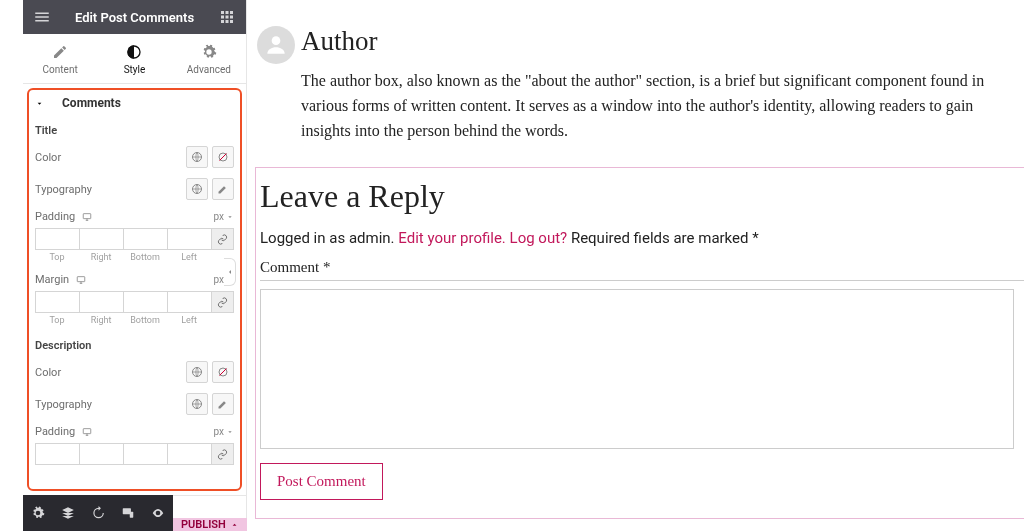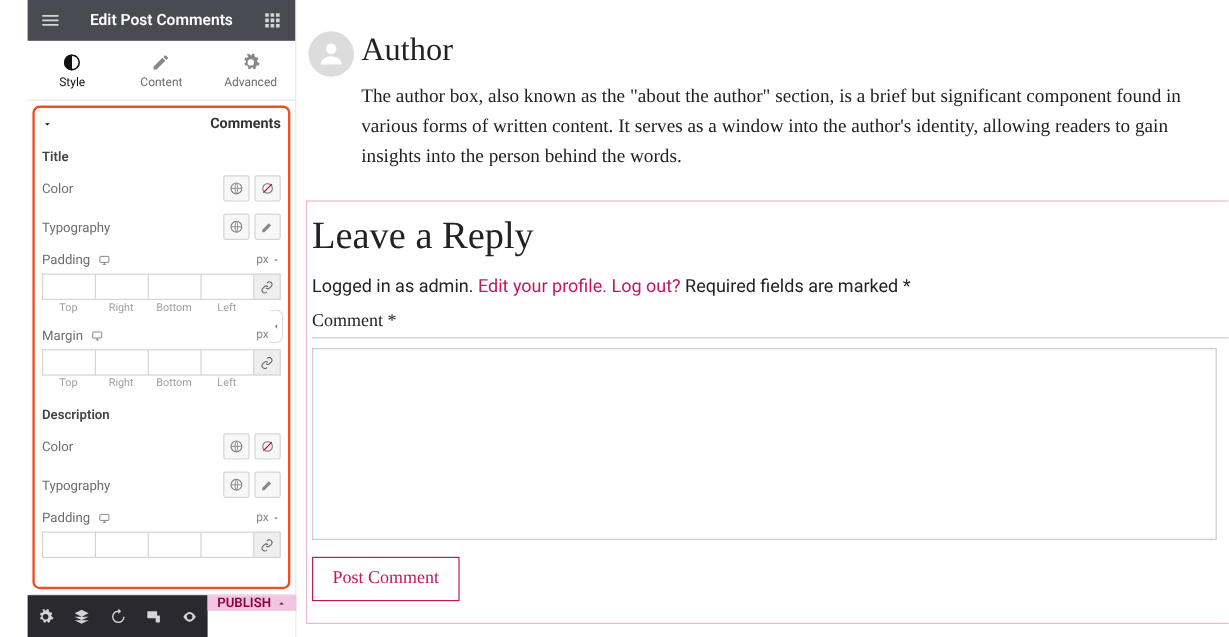--- a/index.html
+++ b/index.html
@@ -12,41 +12,41 @@
 
 .tab-row { display: flex; border-bottom: 1px solid #e6e6e6; }
 .tab { flex: 1; text-align: center; padding: 10px 0 8px; cursor: pointer; font-size: 10px; color: #6d6d6d; }
 .tab .ticon { display: block; margin: 0 auto 4px; width: 16px; height: 16px; }
 .tab.active { color: #111; }
 .tab.active .ticon svg { fill: #111; }
 
 .panel-scroll { flex: 1; overflow-y: auto; padding: 0 8px; position: relative; }
 .highlight-box { position: absolute; left: 4px; right: 4px; top: 4px; bottom: 4px; border: 2px solid #ef4f26; border-radius: 6px; pointer-events: none; }
 
-.section-head { display: flex; align-items: center; gap: 6px; font-weight: 700; font-size: 12px; padding: 12px 4px 6px; color: #333; cursor: pointer; justify-content: space-between; }
+.section-head { display: flex; align-items: center; gap: 18px; font-weight: 700; font-size: 12px; padding: 12px 4px 6px; color: #333; cursor: pointer; }
 .subhead { font-weight: 600; font-size: 11px; color: #444; padding: 8px 4px 4px; }
 
 .row { display: flex; align-items: center; justify-content: space-between; padding: 5px 4px; }
 .row .lbl { font-size: 11px; color: #6d6d6d; display: flex; align-items: center; gap: 6px; }
 .row .ctrls { display: flex; gap: 4px; }
 .sqbtn { width: 22px; height: 22px; border: 1px solid #d5d5d5; background: #f7f7f7; display: flex; align-items: center; justify-content: center; border-radius: 2px; cursor: pointer; }
 .sqbtn svg { width: 12px; height: 12px; fill: #888; }
 .sqbtn.nocolor svg { stroke: #c03; }
 .unitsel { font-size: 10px; color: #888; display: flex; align-items: center; gap: 2px; cursor: pointer; }
 
 .linked-inputs { display: flex; padding: 0 4px 2px; }
 .linked-inputs input { width: 25%; min-width: 0; height: 22px; border: 1px solid #d5d5d5; border-right: none; font-size: 11px; text-align: center; }
 .linked-inputs .linkbtn { width: 26px; height: 22px; border: 1px solid #d5d5d5; background: #eee; display: flex; align-items: center; justify-content: center; cursor: pointer; }
 .linked-inputs .linkbtn svg { width: 11px; height: 11px; fill: #666; }
 
 .sublabels { display: flex; padding: 0 4px 6px; }
 .sublabels span { width: 25%; font-size: 9px; color: #a0a0a0; text-align: center; }
 .sublabels .spacer { width: 26px; }
 
-.bottom-bar { height: 36px; background: #fff; display: flex; align-items: flex-start; border-top: 1px solid #e6e6e6; }
+.bottom-bar { height: 36px; background: #fff; display: flex; align-items: flex-end; border-top: 1px solid #e6e6e6; }
 .bb-left { background: #29292f; display: flex; align-items: center; flex: 1; }
 .bb-left .bbtn { width: 30px; height: 36px; display: flex; align-items: center; justify-content: center; cursor: pointer; }
 .bb-left svg { fill: #d5d5d8; width: 14px; height: 14px; }
 .bb-pub { background: #f1c5e1; color: #92003b; display: flex; align-items: center; justify-content: center; gap: 4px; font-size: 11px; font-weight: 600; padding: 0 8px; min-width: 74px; cursor: pointer; }
 
 .expand-handle { position: absolute; left: 224px; top: 258px; width: 12px; height: 28px; background: #fff; border: 1px solid #ddd; border-left: none; border-radius: 0 6px 6px 0; display: flex; align-items: center; justify-content: center; cursor: pointer; z-index: 5; }
 .expand-handle svg { width: 8px; height: 8px; fill: #888; }
 
 .preview { flex: 1; padding: 12px 0 12px 8px; overflow: hidden; position: relative; }
 .author-row { display: flex; gap: 6px; align-items: flex-start; margin-bottom: 24px; padding: 14px 6px 0 2px; }
@@ -76,32 +76,32 @@
     </span>
     <span>Edit Post Comments</span>
     <span class="iconbtn">
       <svg viewBox="0 0 24 24">
           <path d="M4 4h4v4H4zM10 4h4v4h-4zM16 4h4v4h-4zM4 10h4v4H4zM10 10h4v4h-4zM16 10h4v4h-4zM4 16h4v4H4zM10 16h4v4h-4zM16 16h4v4h-4z"></path>
         </svg>
     </span>
   </div>
 
   <div class="tab-row">
+    <div class="tab">
+      <span class="ticon"><svg viewBox="0 0 24 24">
+            <path d="M3 17.25V21h3.75l11-11-3.75-3.75zM20.7 7a1 1 0 0 0 0-1.4l-2.3-2.3a1 1 0 0 0-1.4 0l-1.8 1.8 3.75 3.75z"></path>
+          </svg></span>
+      <span>Content</span>
+    </div>
     <div class="tab active">
       <span class="ticon"><svg viewBox="0 0 24 24">
             <path d="M12 2a10 10 0 1 0 0 20V2z"></path>
             <circle cx="12" cy="12" r="9" fill="none" stroke="#111" stroke-width="2"></circle>
           </svg></span>
       <span>Style</span>
-    </div>
-    <div class="tab">
-      <span class="ticon"><svg viewBox="0 0 24 24">
-            <path d="M3 17.25V21h3.75l11-11-3.75-3.75zM20.7 7a1 1 0 0 0 0-1.4l-2.3-2.3a1 1 0 0 0-1.4 0l-1.8 1.8 3.75 3.75z"></path>
-          </svg></span>
-      <span>Content</span>
     </div>
     <div class="tab">
       <span class="ticon"><svg viewBox="0 0 24 24">
             <path d="M12 8a4 4 0 1 0 0 8 4 4 0 0 0 0-8zm9 4l2 1-1 3-2-.5a8 8 0 0 1-2 2l.5 2-3 1-1-2h-2l-1 2-3-1 .5-2a8 8 0 0 1-2-2l-2 .5-1-3 2-1v-2l-2-1 1-3 2 .5a8 8 0 0 1 2-2L7 2l3-1 1 2h2l1-2 3 1-.5 2a8 8 0 0 1 2 2l2-.5 1 3-2 1z"></path>
           </svg></span>
       <span>Advanced</span>
     </div>
   </div>
 
   <div class="panel-scroll">

